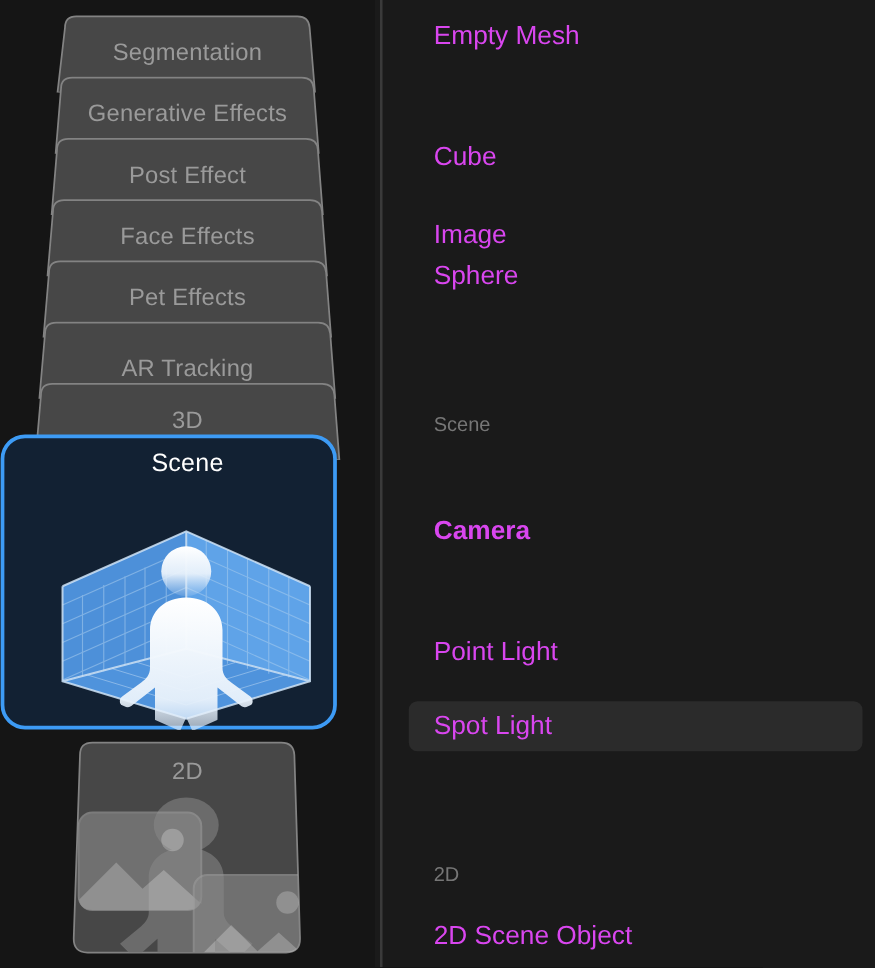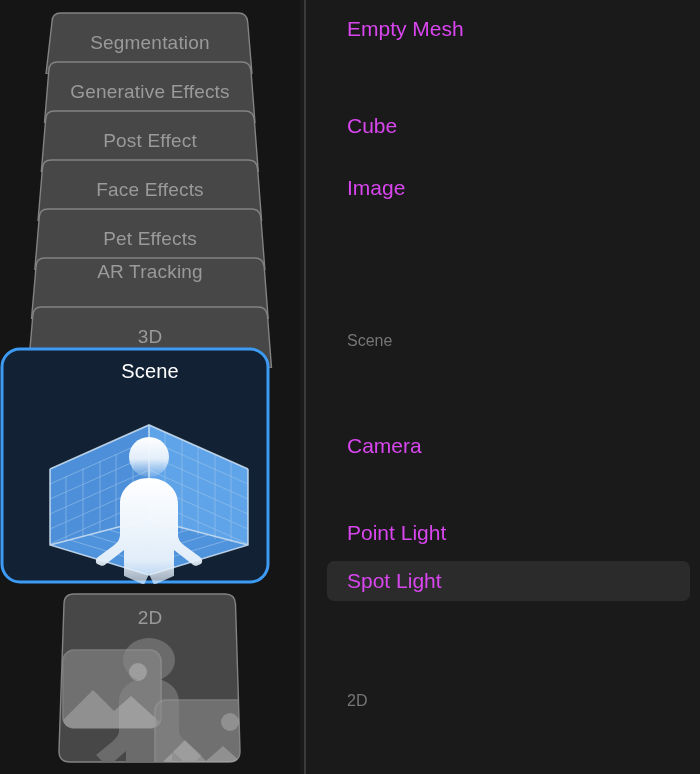--- a/index.html
+++ b/index.html
@@ -132,21 +132,21 @@
       <svg class="shape" height="62" viewBox="0 0 300 62">
         <path d="M39.2 10 Q39.2 1 48.2 1 L251.2 1 Q260.2 1 260.9 10 L264.9 62 L34.8 62 Z" fill="#474747" stroke="#838383" stroke-width="1.4"></path>
       </svg>
       <div class="cap" style="top:20px;">Pet Effects</div>
     </div>
 
     <div class="cat-card" style="top:257px; z-index:6;">
       <svg class="shape" height="62" viewBox="0 0 300 62">
         <path d="M36 10 Q36 1 45 1 L254.5 1 Q263.5 1 264.2 10 L268.2 62 L31.5 62 Z" fill="#474747" stroke="#838383" stroke-width="1.4"></path>
       </svg>
-      <div class="cap" style="top:4px;">AR Tracking</div>
+      <div class="cap" style="top:28px;">AR Tracking</div>
     </div>
 
     <div class="cat-card" style="top:306px; z-index:7;">
       <svg class="shape" height="62" viewBox="0 0 300 62">
         <path d="M32.8 10 Q32.8 1 41.8 1 L257.8 1 Q266.8 1 267.5 10 L271.5 62 L28.3 62 Z" fill="#474747" stroke="#838383" stroke-width="1.4"></path>
       </svg>
       <div class="cap" style="top:20px;">3D</div>
     </div>
 
     <div class="cat-card selected" style="top:347px; z-index:9;">
@@ -288,30 +288,36 @@
 
     <div class="menu-item" style="top:9px;">
         <span>Empty Mesh</span>
       </div>
     <div class="menu-item" style="top:106px;">
         <span>Cube</span>
       </div>
     <div class="menu-item" style="top:152px;margin-top:16px;">
         <span>Image</span>
       </div>
+    <div class="menu-item" style="top:201px;">
+        <span>Sphere</span>
+      </div>
 
     <div class="section-label" style="top:332px;">Scene</div>
 
-    <div class="menu-item" style="top:426px;">
+    <div class="menu-item" style="top:405px;font-weight:bold;">
         <span>Camera</span>
       </div>
-    <div class="menu-item" style="top:513px;">
+    <div class="menu-item" style="top:502px;">
         <span>Point Light</span>
       </div>
     <div class="menu-item highlight" style="top:561px;">
         <span>Spot Light</span>
       </div>
 
     <div class="section-label" style="top:692px;">2D</div>
 
+    <div class="menu-item" style="top:729px;">
+        <span>2D Scene Object</span>
+      </div>
   </div>
 
 </div>
 
 </body></html>

